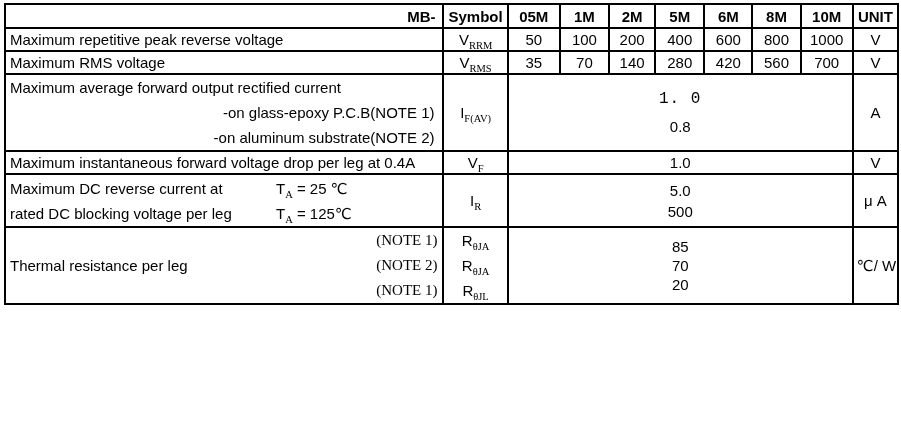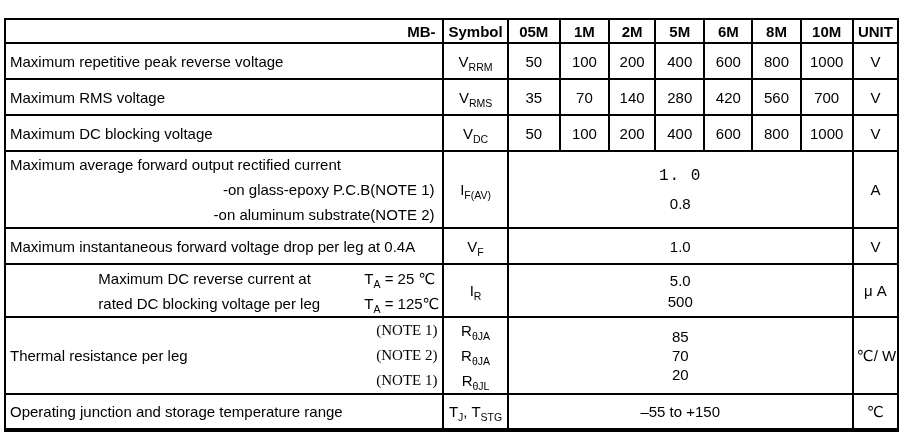--- a/index.html
+++ b/index.html
@@ -7,60 +7,60 @@
     width: 901px; height: 432px;
     background: #fff;
     overflow: hidden;
     font-family: "Liberation Sans", "DejaVu Sans", sans-serif;
     color: #000;
   }
   table.spec {
     border-collapse: collapse;
     table-layout: fixed;
     position: absolute;
-    left: 4px; top: 18px;
+    left: 4px; top: 3px;
     width: 895px;
   }
   .spec td, .spec th {
     border: 2px solid #000;
     padding: 0 3px;
     font-size: 15px;
     vertical-align: middle;
     overflow: hidden;
     white-space: nowrap;
   }
   .spec th {
     font-weight: bold;
     text-align: center;
     padding: 0 2px;
   }
   th.param-head { text-align: right; padding-right: 7px; }
   td.param { text-align: left; padding-left: 4px; }
   td.sym, td.val, td.unit { text-align: center; }
-  sub { font-size: 10.5px; line-height: 0; }
+  sub { font-size: 10.5px; line-height: 0; font-family: Liberation Serif, serif; }
 
   tr.r-head   { height: 24px; }
-  tr.r-std    { height: 36px; }
+  tr.r-std    { height: 23px; }
   tr.r-ifav   { height: 74px; }
   tr.r-ifsm   { height: 43px; }
   tr.r-ir     { height: 53px; }
   tr.r-therm  { height: 73px; }
   tr.r-last td { border-bottom-width: 4px; }
 
   .line { display: block; }
   .lh25 .line { line-height: 25px; }
   .lh21 .line { line-height: 21px; }
   .lh19 .line { line-height: 19px; }
   .alignR { text-align: right; padding-right: 5px; }
   .serif-num {
     font-family: Liberation Mono, monospace;
     font-size: 16px;
     letter-spacing: 1px;
   }
-  .two-col { display: flex; align-items: flex-start; justify-content: flex-end; }
+  .two-col { display: flex; align-items: flex-start; }
   .two-col .colA { width: 266px; flex: none; }
   .split { display: flex; justify-content: space-between; align-items: center; }
   .notes { text-align: right; padding-right: 2px; font-family: Liberation Serif, serif; }
 </style>
 </head>
 <body>
 
 <table class="spec">
   <colgroup>
     <col style="width:437px">
@@ -108,32 +108,20 @@
     <td class="val">35</td>
     <td class="val">70</td>
     <td class="val">140</td>
     <td class="val">280</td>
     <td class="val">420</td>
     <td class="val">560</td>
     <td class="val">700</td>
     <td class="unit">V</td>
   </tr>
 
-  <tr class="r-std">
-    <td class="param">Maximum DC blocking voltage</td>
-    <td class="sym"><span>V</span><sub>DC</sub></td>
-    <td class="val">50</td>
-    <td class="val">100</td>
-    <td class="val">200</td>
-    <td class="val">400</td>
-    <td class="val">600</td>
-    <td class="val">800</td>
-    <td class="val">1000</td>
-    <td class="unit">V</td>
-  </tr>
 
   <tr class="r-ifav">
     <td class="param lh25">
       <span class="line">Maximum average forward output rectified current</span>
       <span class="line alignR">-on glass-epoxy P.C.B(NOTE 1)</span>
       <span class="line alignR">-on aluminum substrate(NOTE 2)</span>
     </td>
     <td class="sym"><span>I</span><sub>F(AV)</sub></td>
     <td class="val" colspan="7">
       <span class="line serif-num" style="line-height:27px">1. 0</span>
@@ -189,20 +177,14 @@
       <span class="line"><span>R</span><sub>θJL</sub></span>
     </td>
     <td class="val lh19" colspan="7">
       <span class="line">85</span>
       <span class="line">70</span>
       <span class="line">20</span>
     </td>
     <td class="unit">℃/ W</td>
   </tr>
 
-  <tr class="r-std r-last">
-    <td class="param">Operating junction and storage temperature range</td>
-    <td class="sym"><span>T</span><sub>J</sub><span>, T</span><sub>STG</sub></td>
-    <td class="val" colspan="7">–55 to +150</td>
-    <td class="unit">℃</td>
-  </tr>
 </tbody>
   </table>
 
 </body></html>

